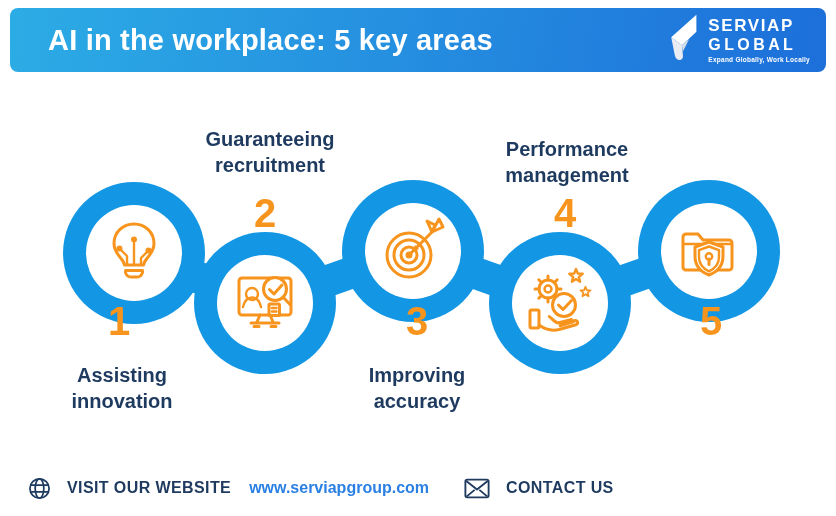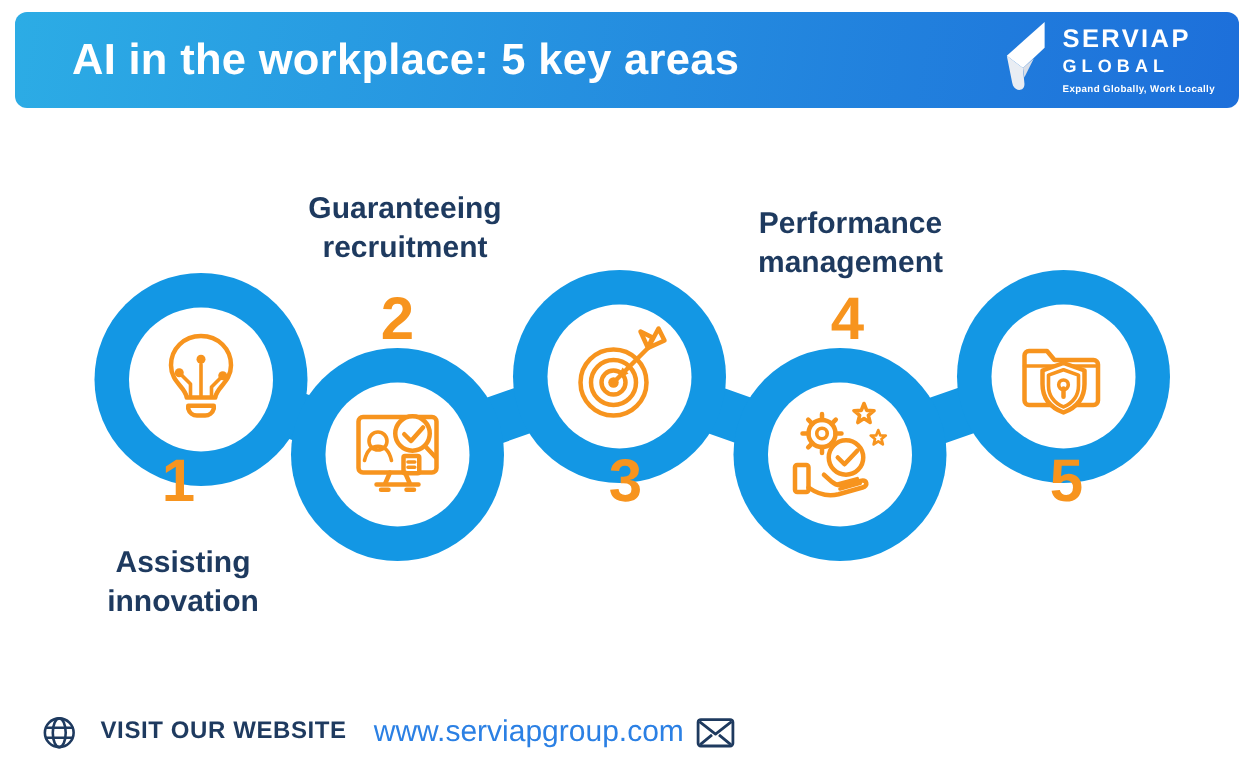--- a/index.html
+++ b/index.html
@@ -19,21 +19,21 @@
     position:absolute;left:10px;top:8px;width:816px;height:64px;border-radius:8px;
     background:linear-gradient(100deg,var(--header-gradient-start) 0%,var(--header-gradient-end) 100%);
     display:flex;align-items:center;
   }
   .topbar h1{
     padding-left:38px;color:#fff;font-size:29px;font-weight:800;letter-spacing:.2px;text-align:center;
   }
   .logo{position:absolute;right:16px;top:6px;display:flex;align-items:center;gap:8px;}
   .logo-text{color:#fff;text-align:left;}
   .logo-l1{font-size:17px;font-weight:700;letter-spacing:1.6px;line-height:19px;}
-  .logo-l2{font-size:12px;font-weight:700;letter-spacing:3.4px;line-height:19px;}
+  .logo-l2{font-size:16px;font-weight:700;letter-spacing:3.4px;line-height:19px;}
   .logo-tag{font-size:6.5px;font-weight:700;letter-spacing:.25px;margin-top:2px;}
 
   
   .chain{position:absolute;left:0;top:0;}
   .link{fill:none;stroke:var(--chain-blue);stroke-width:32;stroke-linecap:round;stroke-linejoin:round;}
   .ring{fill:var(--chain-blue);}
   .hole{fill:#fff;}
   .ic{fill:none;stroke:var(--accent-orange);stroke-width:3;stroke-linecap:round;stroke-linejoin:round;}
   .ic-thin{fill:none;stroke:var(--accent-orange);stroke-width:2.4;stroke-linecap:round;stroke-linejoin:round;}
   .ic-fill{fill:var(--accent-orange);stroke:none;}
@@ -46,21 +46,21 @@
   }
   .lbl{
     position:absolute;text-align:center;color:var(--text-navy);
     font-size:20px;font-weight:700;line-height:26px;
   }
 
   
   .footer-item{position:absolute;top:474px;height:28px;display:flex;align-items:center;}
   .f-icon{flex:0 0 auto;margin-right:16px;display:block;}
   .f-label{color:var(--text-navy);font-size:16px;font-weight:800;letter-spacing:.4px;margin-right:18px;white-space:nowrap;}
-  .f-link{color:var(--link-blue);font-size:20px;font-weight:400;text-decoration:none;white-space:nowrap;cursor:pointer;}
+  .f-link{color:var(--link-blue);font-size:16px;font-weight:700;text-decoration:none;white-space:nowrap;cursor:pointer;}
 </style>
 </head>
 <body>
 
 <div class="canvas">
 
   <header class="topbar">
     <h1>AI in the workplace: 5 key areas</h1>
     <div class="logo">
       <svg width="36" height="50" viewBox="0 0 40 54">
@@ -158,20 +158,21 @@
   </svg>
 
   <div class="num" style="left:89px;top:300px">1</div>
   <div class="num" style="left:235px;top:192px">2</div>
   <div class="num" style="left:387px;top:300px">3</div>
   <div class="num" style="left:535px;top:192px">4</div>
   <div class="num" style="left:681px;top:300px">5</div>
 
   <div class="lbl" style="left:32px;top:362px;width:180px">Assisting innovation</div>
   <div class="lbl" style="left:175px;top:126px;width:190px">Guaranteeing recruitment</div>
+  <div class="lbl" style="left:327px;top:362px;width:180px">Improving accuracy</div>
   <div class="lbl" style="left:472px;top:136px;width:190px">Performance management</div>
 
   <div class="footer-item" style="left:28px">
     <svg class="f-icon" width="23" height="23" viewBox="0 0 24 24">
       <g fill="none" stroke="#1E3A5F" stroke-width="1.8">
         <circle cx="12" cy="12" r="10"></circle>
         <ellipse cx="12" cy="12" rx="4.5" ry="10"></ellipse>
         <path d="M2.5,8.5 h19 M2.5,15.5 h19"></path>
       </g>
     </svg>
@@ -180,15 +181,16 @@
   </div>
 
   <div class="footer-item" style="left:464px">
     <svg class="f-icon" width="26" height="21" viewBox="0 0 28 22">
       <g fill="none" stroke="#1E3A5F" stroke-width="2" stroke-linejoin="round">
         <rect x="1.5" y="1.5" width="25" height="19" rx="2"></rect>
         <path d="M2.5,3 L14,12 L25.5,3"></path>
         <path d="M3,19.5 l8.5,-7 M25,19.5 l-8.5,-7"></path>
       </g>
     </svg>
+    <span class="f-label">CONTACT US</span>
   </div>
 
 </div>
 
 </body></html>

